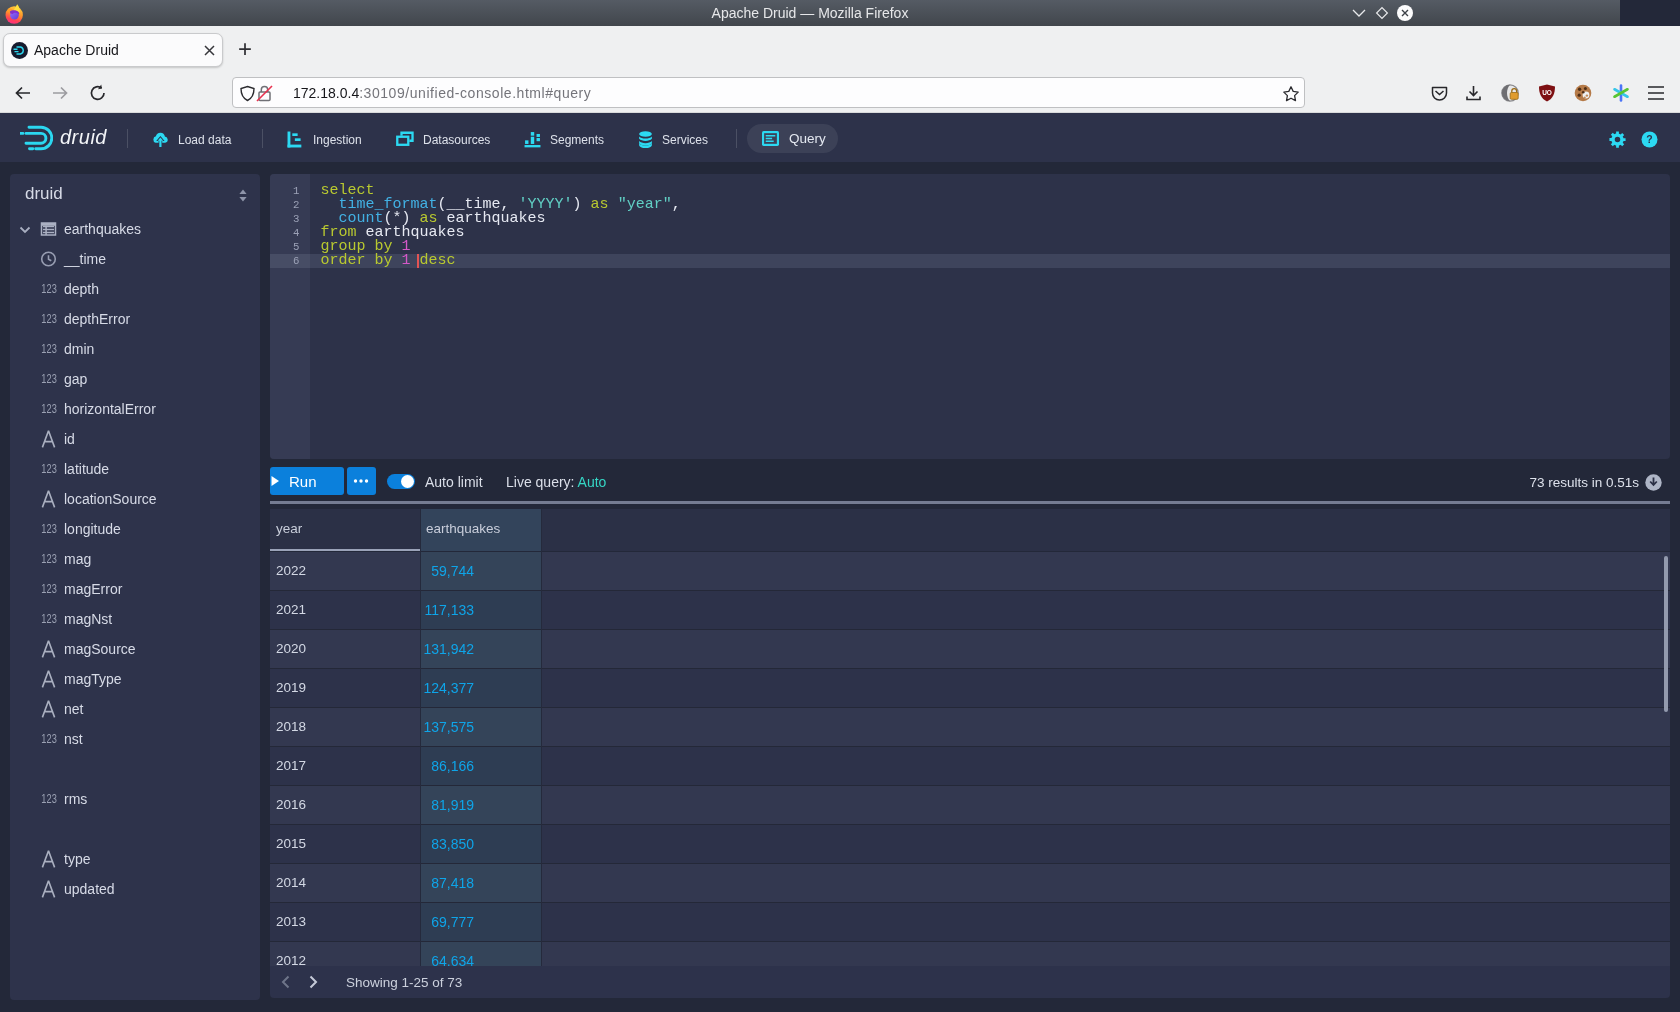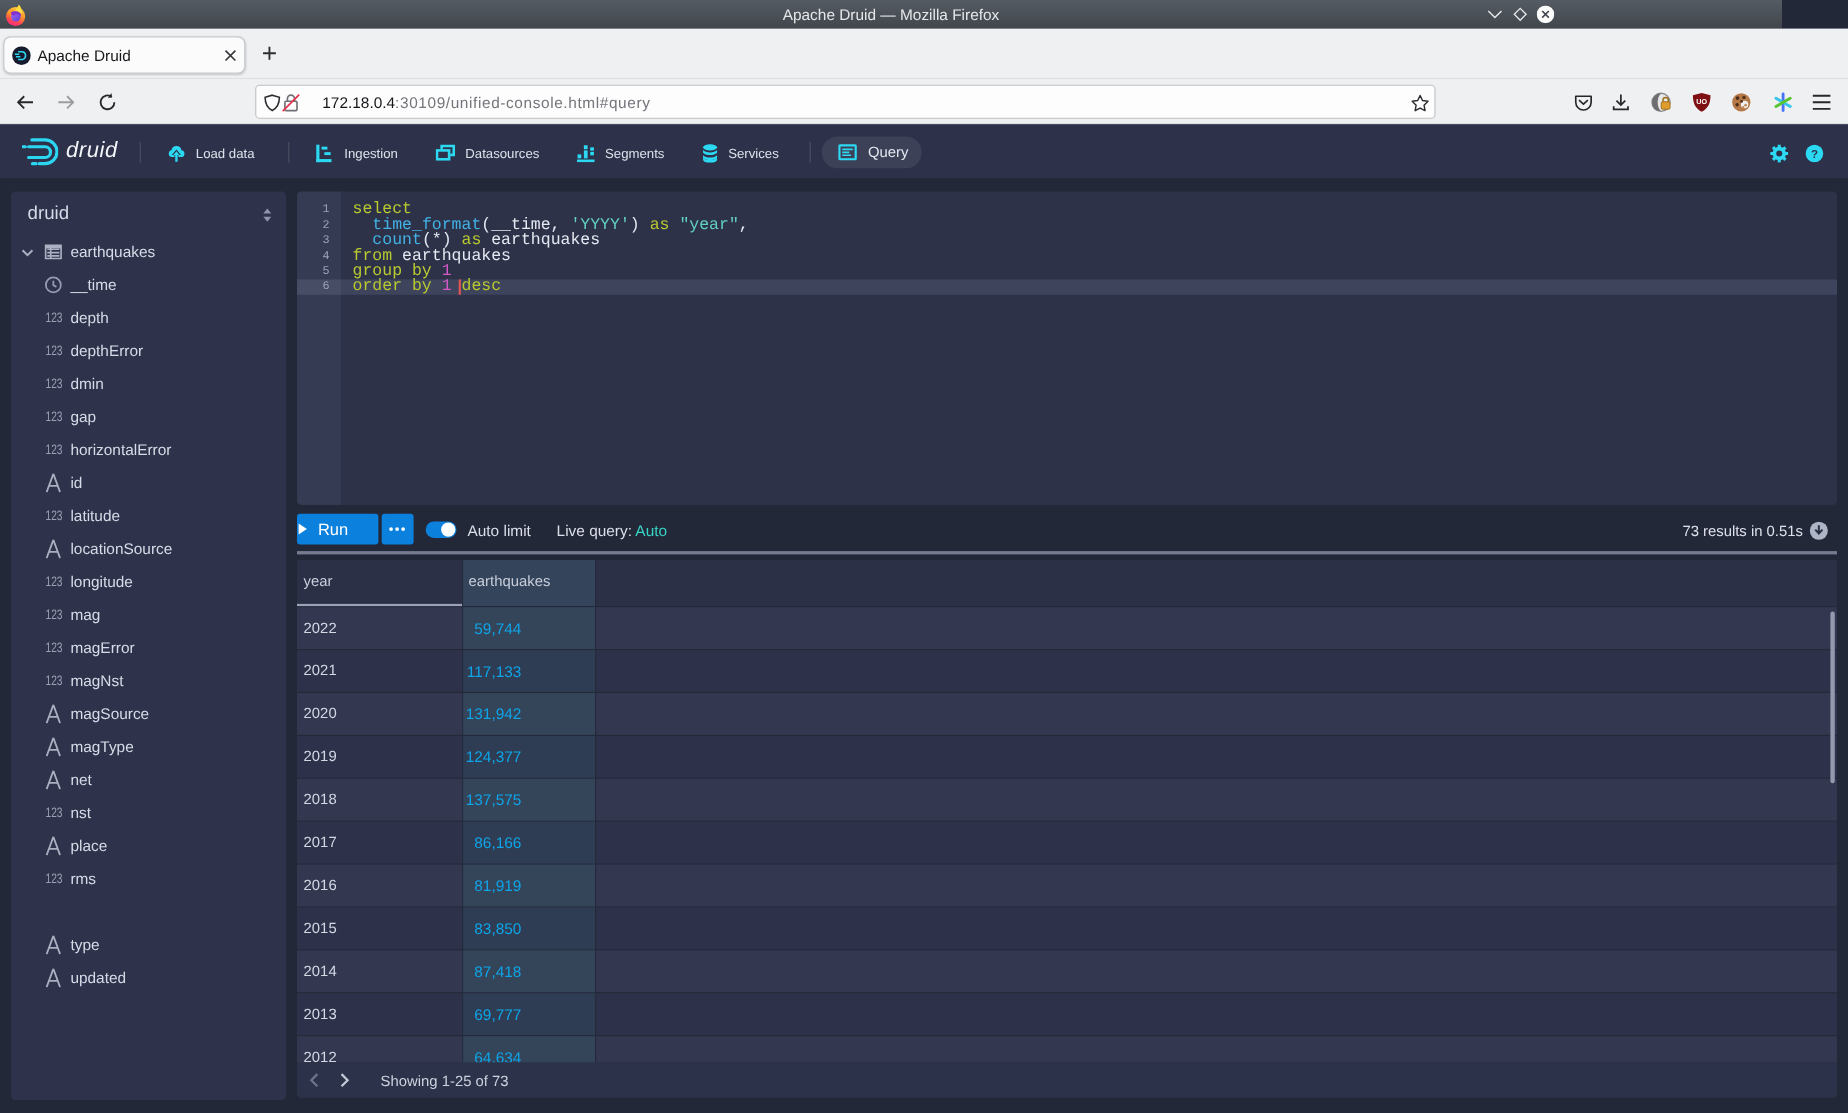--- a/index.html
+++ b/index.html
@@ -389,26 +389,20 @@
     <div class="treerow" style="top: 520px;">
       <svg class="iA" width="15" height="18" viewBox="0 0 15 18">
         <path d="M7.5 0.8 L1.4 17.4 M7.5 0.8 L13.6 17.4 M3.6 11.6 H11.4" fill="none" stroke="#aab0c0" stroke-width="1.6"></path>
       </svg>
       <span class="txt ttxt">net</span>
     </div>
     <div class="treerow" style="top: 550px;">
       <span class="i123">123</span>
       <span class="txt ttxt">nst</span>
     </div>
-    <div class="treerow" style="top: 580px;">
-      <svg class="iA" width="15" height="18" viewBox="0 0 15 18">
-        <path d="M7.5 0.8 L1.4 17.4 M7.5 0.8 L13.6 17.4 M3.6 11.6 H11.4" fill="none" stroke="#aab0c0" stroke-width="1.6"></path>
-      </svg>
-      <span class="txt ttxt">place</span>
-    </div>
     <div class="treerow" style="top: 610px;">
       <span class="i123">123</span>
       <span class="txt ttxt">rms</span>
     </div>
     <div class="treerow" style="top: 670px;">
       <svg class="iA" width="15" height="18" viewBox="0 0 15 18">
         <path d="M7.5 0.8 L1.4 17.4 M7.5 0.8 L13.6 17.4 M3.6 11.6 H11.4" fill="none" stroke="#aab0c0" stroke-width="1.6"></path>
       </svg>
       <span class="txt ttxt">type</span>
     </div>

